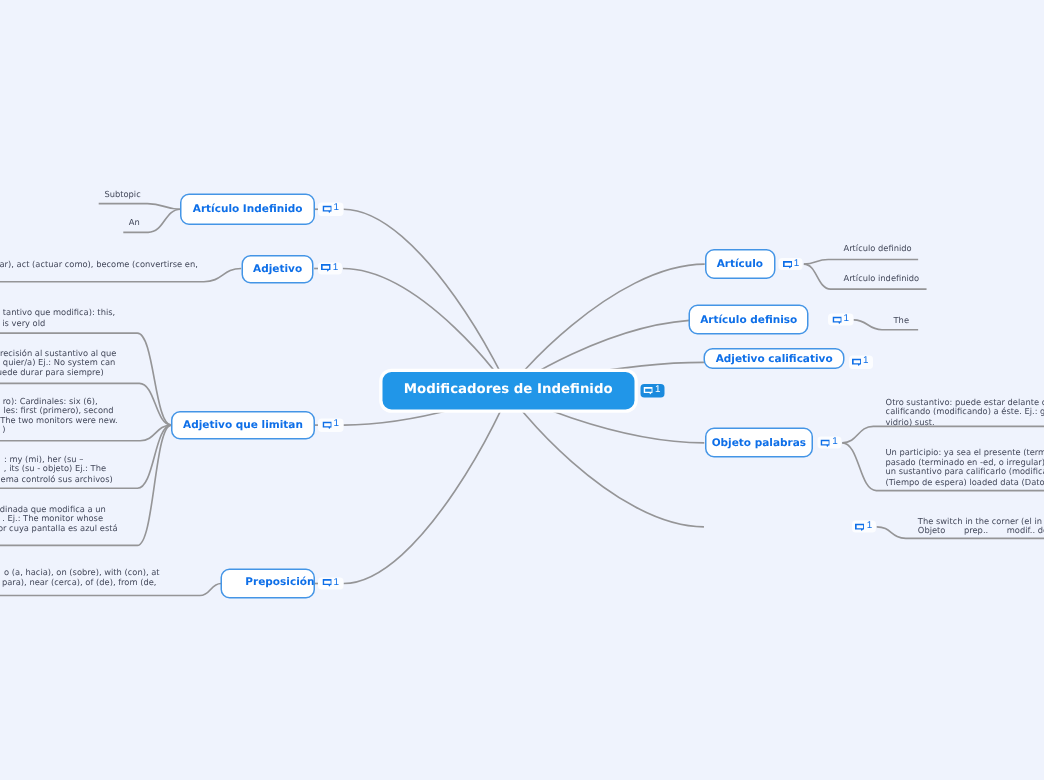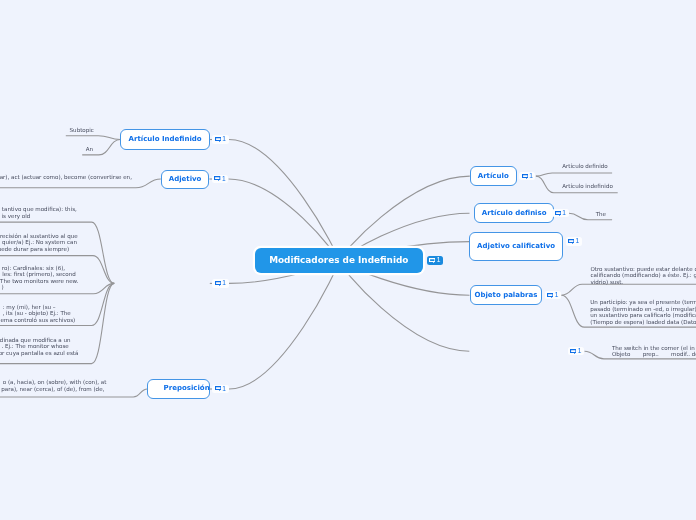--- a/index.html
+++ b/index.html
@@ -95,20 +95,23 @@
     <div class="badge" style="left: 212px; top: 174.8px;">
       <span>
         <svg width="6.3" height="5.1" viewBox="0 0 63 51">
           <g fill="#0e6fe8">
             <path d="M0 0 H63 V40 H53 L44 51 L40 40 H0 Z M11 12 H54 V31 H11 Z" fill-rule="evenodd"></path>
           </g>
         </svg>
       </span>
       <span class="bnum">1</span>
     </div>
+    <div class="node" style="left: 114.2px; top: 273.5px; width: 95.6px; height: 19.9px;">
+      <span>Adjetivo que limitan</span>
+    </div>
     <div class="badge" style="left: 212.4px; top: 279.25px;">
       <span>
         <svg width="6.3" height="5.1" viewBox="0 0 63 51">
           <g fill="#0e6fe8">
             <path d="M0 0 H63 V40 H53 L44 51 L40 40 H0 Z M11 12 H54 V31 H11 Z" fill-rule="evenodd"></path>
           </g>
         </svg>
       </span>
       <span class="bnum">1</span>
     </div>
@@ -131,34 +134,34 @@
     <div class="badge" style="left: 519.3px; top: 171.9px;">
       <span>
         <svg width="6.3" height="5.1" viewBox="0 0 63 51">
           <g fill="#0e6fe8">
             <path d="M0 0 H63 V40 H53 L44 51 L40 40 H0 Z M11 12 H54 V31 H11 Z" fill-rule="evenodd"></path>
           </g>
         </svg>
       </span>
       <span class="bnum">1</span>
     </div>
-    <div class="node" style="left: 474px; top: 203.4px; width: 80.3px; height: 19.5px;">
+    <div class="node" style="left: 459px; top: 203.4px; width: 80.3px; height: 19.5px;">
       <span>Artículo definiso</span>
     </div>
     <div class="badge" style="left: 552.4px; top: 208.95px;">
       <span>
         <svg width="6.3" height="5.1" viewBox="0 0 63 51">
           <g fill="#0e6fe8">
             <path d="M0 0 H63 V40 H53 L44 51 L40 40 H0 Z M11 12 H54 V31 H11 Z" fill-rule="evenodd"></path>
           </g>
         </svg>
       </span>
       <span class="bnum">1</span>
     </div>
-    <div class="node" style="left: 469.3px; top: 232px; width: 93.6px; height: 29px;">
+    <div class="node" style="left: 469.3px; top: 232px; width: 93.6px; height: 14px;">
       <span>Adjetivo calificativo</span>
     </div>
     <div class="badge" style="left: 565.5px; top: 237.4px;">
       <span>
         <svg width="6.3" height="5.1" viewBox="0 0 63 51">
           <g fill="#0e6fe8">
             <path d="M0 0 H63 V40 H53 L44 51 L40 40 H0 Z M11 12 H54 V31 H11 Z" fill-rule="evenodd"></path>
           </g>
         </svg>
       </span>

